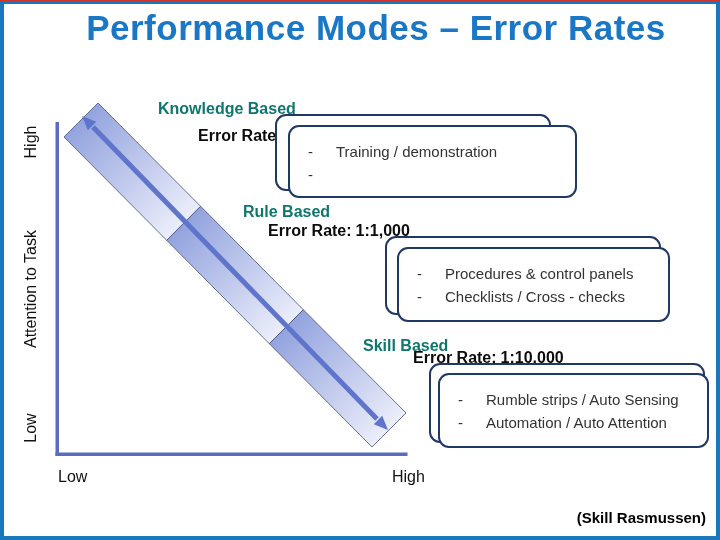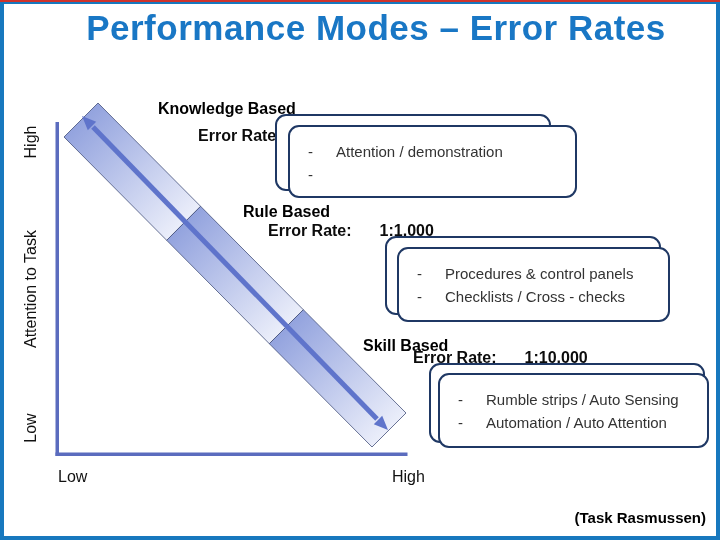--- a/index.html
+++ b/index.html
@@ -24,23 +24,23 @@
   
   .axis-label { position:absolute; font-size:16px; color:#111; white-space:nowrap; z-index:6; }
   .rot { transform:translate(-50%,-50%) rotate(-90deg); }
   .y-high { left:31px; top:142px; }
   .y-title { left:31px; top:289px; }
   .y-low  { left:31px; top:428px; }
   .x-low  { left:58px;  top:468px; }
   .x-title{ left:158px; top:468px; }
   .x-high { left:392px; top:468px; }
   
-  .mode-name { position:absolute; font-size:16px; font-weight:700; color:#000000; white-space:nowrap; z-index:8; }
+  .mode-name { position:absolute; font-size:16px; font-weight:700; color:#0f766e; white-space:nowrap; z-index:8; }
   .mode-rate { position:absolute; font-size:16px; font-weight:700; color:#0c0c0c; white-space:nowrap; z-index:8; }
-  .mode-rate .rate-val { margin-left:28px; }
+  .mode-rate .rate-val { margin-left:4px; }
   .m0-name { left:158px; top:100px; }
   .m0-rate { left:198px; top:127px; }
   .m1-name { left:243px; top:203px; }
   .m1-rate { left:268px; top:222px; }
   .m2-name { left:363px; top:337px; }
   .m2-rate { left:413px; top:349px; }
   
   .co { position:absolute; background:#ffffff; border:2.5px solid #1F3864; border-radius:11px; z-index:20; }
   .co-front { z-index:21; padding:13px 6px 0 18px; box-sizing:border-box; }
   .co-line { display:flex; font-size:15px; line-height:23px; color:#333333; white-space:nowrap; }
@@ -106,21 +106,21 @@
 
   <div class="mode-name m2-name">Skill Based</div>
   <div class="mode-rate m2-rate">
     <span>Error Rate:</span><span class="rate-val">1:10,000</span>
   </div>
 
   <div class="co c1-back"></div>
   <div class="co co-front c1-front">
     <div class="co-line">
       <span class="dash">-</span>
-      <span>Attention / demonstration</span>
+      <span>Training / demonstration</span>
     </div>
     <div class="co-line">
       <span class="dash">-</span>
     </div>
   </div>
 
   <div class="co c2-back"></div>
   <div class="co co-front c2-front">
     <div class="co-line">
       <span class="dash">-</span>
@@ -137,17 +137,17 @@
     <div class="co-line">
       <span class="dash">-</span>
       <span>Rumble strips / Auto Sensing</span>
     </div>
     <div class="co-line">
       <span class="dash">-</span>
       <span>Automation / Auto Attention</span>
     </div>
   </div>
 
-  <div class="attribution">(Task Rasmussen)</div>
+  <div class="attribution">(Skill Rasmussen)</div>
 
   <div class="frame-blue"></div>
   <div class="frame-red"></div>
 </div>
 
 </body></html>

